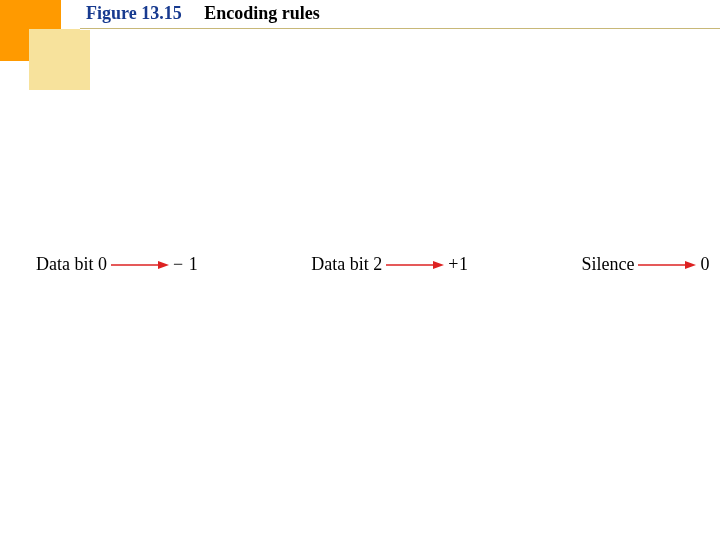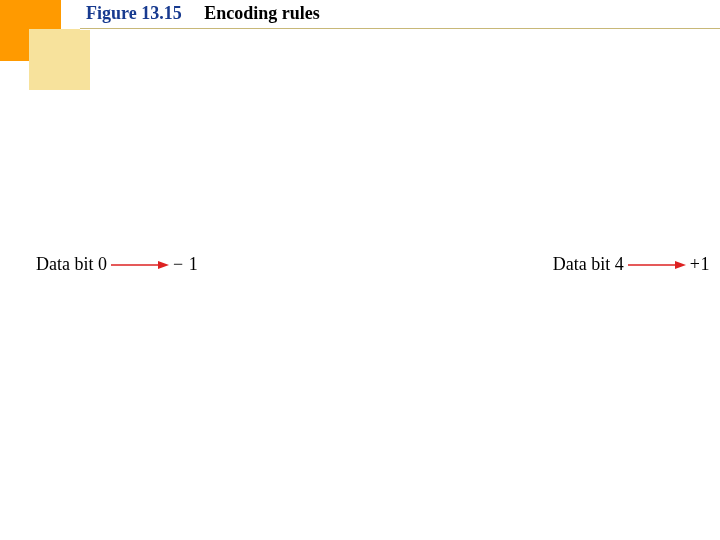--- a/index.html
+++ b/index.html
@@ -109,26 +109,36 @@
       <span class="arrow">
         <svg width="58" height="10" viewBox="0 0 58 10">
           <line x1="0" y1="5" x2="47" y2="5" stroke="#d22" stroke-width="1.4"></line>
           <polygon points="47,1 58,5 47,9" fill="#d22"></polygon>
         </svg>
       </span>
       <span class="value">− 1</span>
     </div>
 
     <div class="rule">
-      <span class="label">Data bit 4</span>
+      <span class="label">Data bit 2</span>
       <span class="arrow">
         <svg width="58" height="10" viewBox="0 0 58 10">
           <line x1="0" y1="5" x2="47" y2="5" stroke="#d22" stroke-width="1.4"></line>
           <polygon points="47,1 58,5 47,9" fill="#d22"></polygon>
         </svg>
       </span>
       <span class="value">+1</span>
     </div>
 
+    <div class="rule">
+      <span class="label">Silence</span>
+      <span class="arrow">
+        <svg width="58" height="10" viewBox="0 0 58 10">
+          <line x1="0" y1="5" x2="47" y2="5" stroke="#d22" stroke-width="1.4"></line>
+          <polygon points="47,1 58,5 47,9" fill="#d22"></polygon>
+        </svg>
+      </span>
+      <span class="value">0</span>
+    </div>
 
   </div>
 
 </div>
 
 </body></html>

